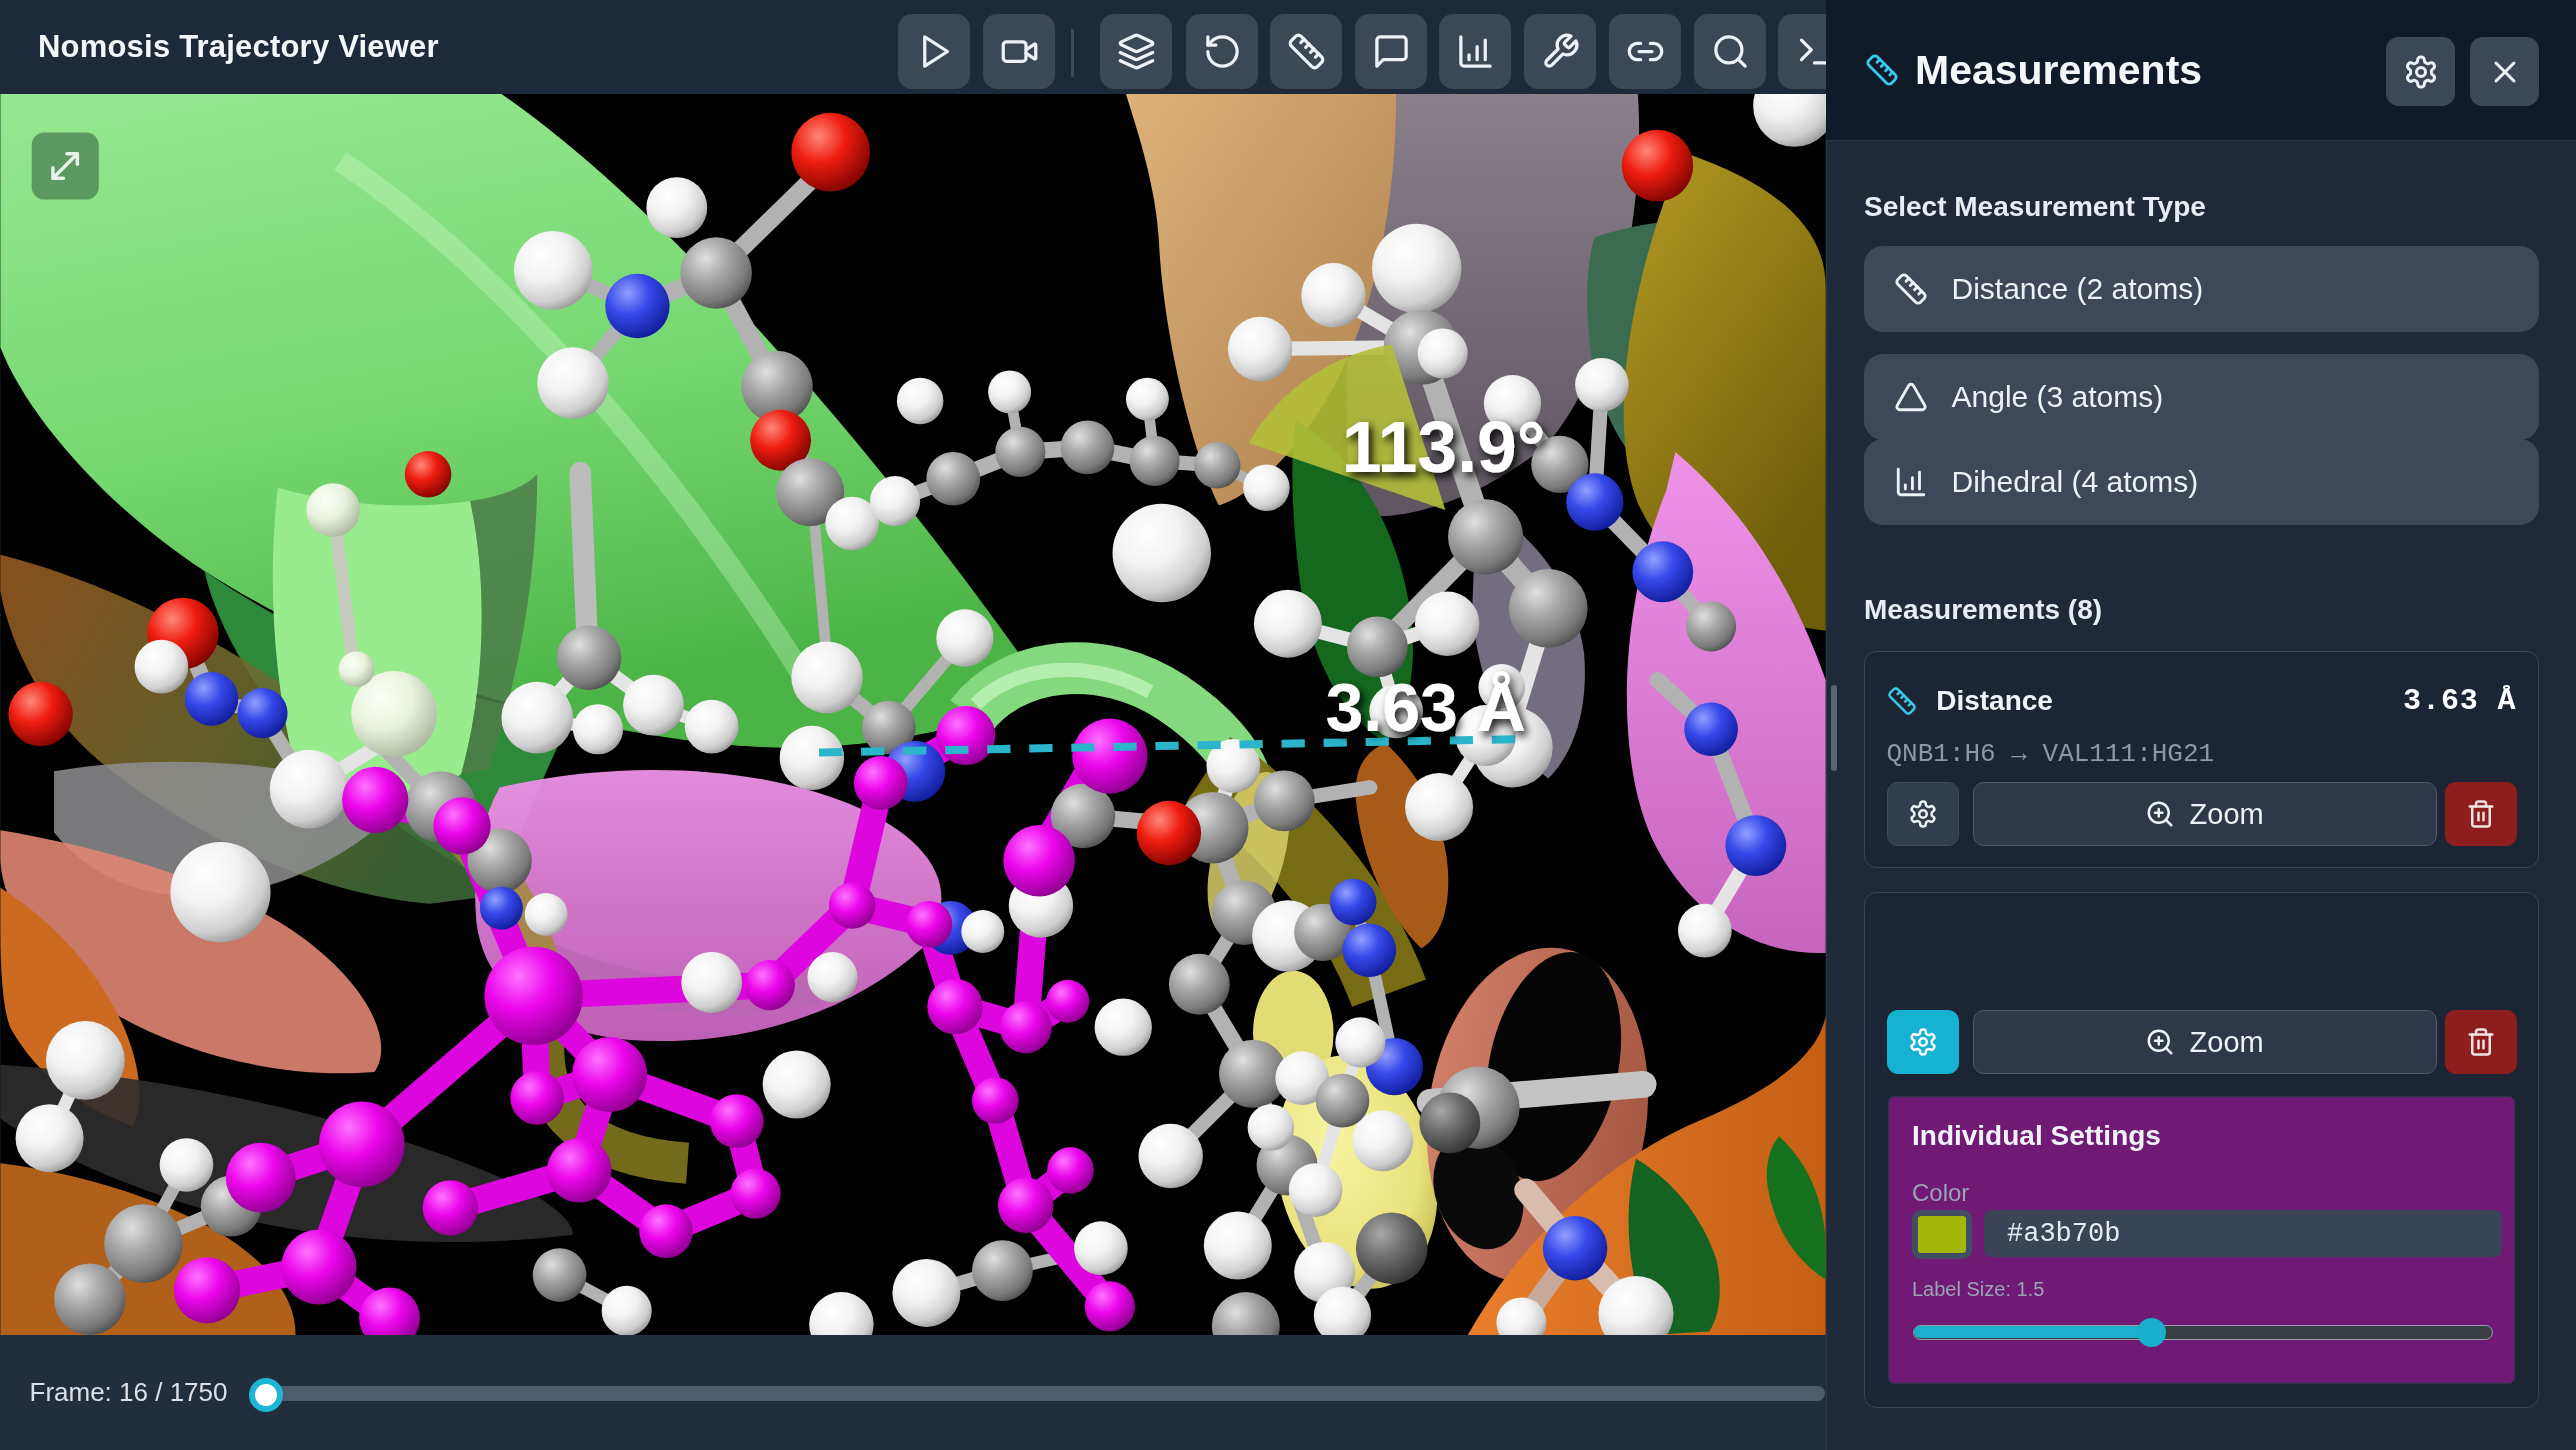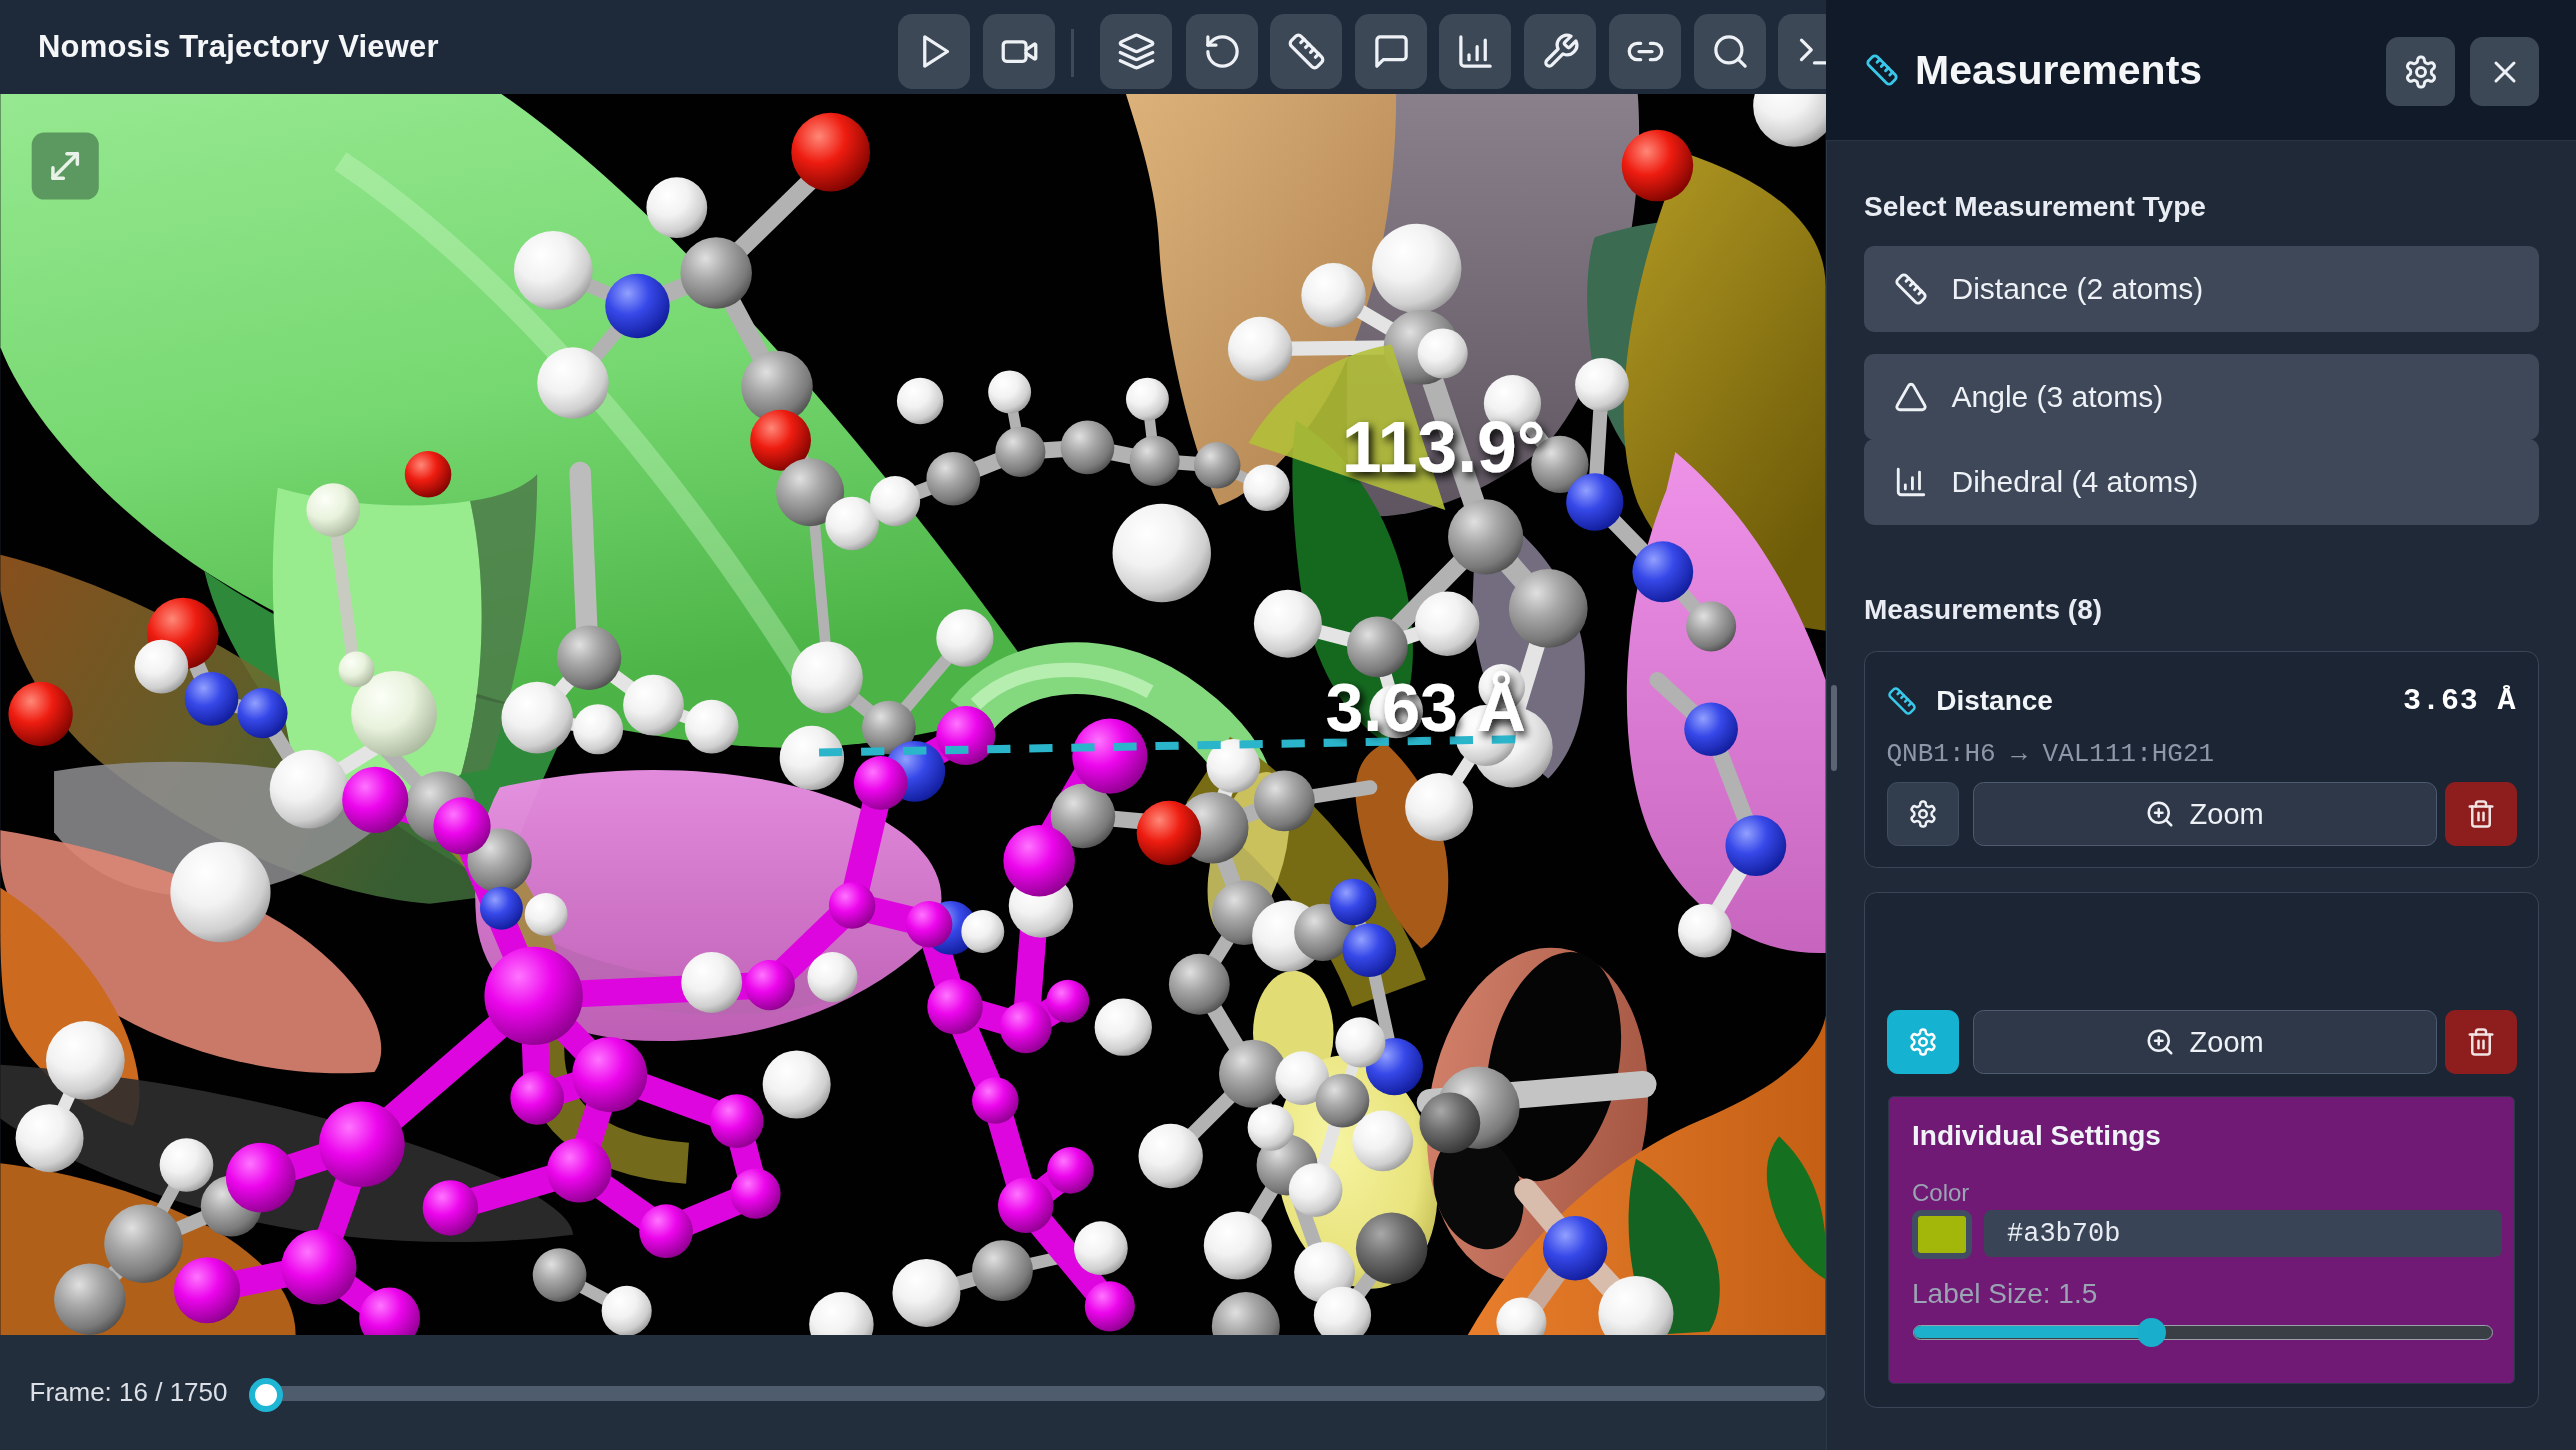--- a/index.html
+++ b/index.html
@@ -12,38 +12,38 @@
 .tsep{top:29px;width:2.7px;height:48px;background:#3e4a5a}
 #bottombar{left:0;top:1335px;width:1826px;height:115px;background:#232e3d}
 #framelbl{left:29.5px;top:1335px;height:115px;display:flex;align-items:center;font-size:26px;color:#dde1e7}
 #btrack{left:251px;top:1386px;width:1574px;height:15px;background:#4e5c6e;border-radius:8px}
 #bthumb{left:249px;top:1378px;width:34px;height:34px;border-radius:50%;background:#fff;border:6.3px solid #1fb6d5}
 #panel{left:1826px;top:0;width:750px;height:1450px;background:#1f2937;border-left:1.8px solid #2c3949}
 #phead{left:1826px;top:0;width:750px;height:141px;background:#111a28;border-bottom:1.8px solid #2a3545;display:flex;align-items:center}
 #ptitle{font-size:41px;font-weight:bold;color:#f4f6f8;margin-left:16px}
 .hbtn{top:37px;width:69px;height:69px;background:#3d4857;border-radius:12.5px;display:flex;align-items:center;justify-content:center}
 .plabel{left:1864px;width:675px;font-size:28px;font-weight:bold;color:#e9edf3}
-.typebtn{left:1864px;width:675px;height:86px;background:#3e4859;border-radius:10px;display:flex;align-items:center;color:#eef1f5;font-size:30px}
+.typebtn{left:1864px;width:675px;height:86px;background:#3e4859;border-radius:19px;display:flex;align-items:center;color:#eef1f5;font-size:30px}
 .typebtn svg{margin-left:29.5px;margin-right:24px}
 .card{left:1864px;width:675px;background:#1b2534;border:1.8px solid #3a4657;border-radius:12.5px}
 .crow{position:absolute;left:21.5px;right:21.5px;top:25px;height:39px;display:flex;align-items:center}
 .ctitle{font-size:28px;font-weight:bold;color:#f2f5f8;margin-left:19.7px}
 .cval{margin-left:auto;font-family:"Liberation Mono",monospace;font-size:30px;font-weight:bold;color:#ffffff;letter-spacing:0.9px}
 .catoms{position:absolute;left:21.5px;top:100px;font-family:"Liberation Mono",monospace;font-size:26px;color:#8d97a7}
 .cbtns{position:absolute;left:21.5px;right:21.5px;top:130px;height:64px}
 .sqbtn{position:absolute;left:0;top:0;width:72px;height:64px;background:#323d4e;border:1.8px solid #404d60;border-radius:10.7px;display:flex;align-items:center;justify-content:center}
 .zoombtn{position:absolute;left:86px;width:464px;top:0;height:64px;background:rgba(62,72,89,.55);border:1.8px solid #4d5b70;border-radius:10.7px;display:flex;align-items:center;justify-content:center;color:#eef1f5;font-size:29px}
 .zoombtn svg{margin-right:14.3px}
 .delbtn{position:absolute;right:0;top:0;width:72px;height:64px;background:#8e1e1e;border-radius:10.7px;display:flex;align-items:center;justify-content:center}
 #iscard{position:absolute;left:23px;top:203px;width:627px;height:288px;background:#701a75;border:1.8px solid #2c3848;border-radius:6px}
 #istitle{position:absolute;left:23px;top:23px;font-size:28px;font-weight:bold;color:#f0f3f7}
 #islbl1{position:absolute;left:23px;top:82px;font-size:24px;color:#9aa4b2}
 #swatch{position:absolute;left:23px;top:113px;width:60px;height:49px;background:#a3b70b;border:6.3px solid #404d62;border-radius:9px}
 #hexin{position:absolute;left:95px;top:113px;width:518px;height:47px;background:#3a4457;border-radius:7.2px;display:flex;align-items:center;font-family:"Liberation Mono",monospace;font-size:27px;color:#e8ecf2;padding-left:23px}
-#islbl2{position:absolute;left:23px;top:181px;font-size:28px;color:#9aa4b2}
+#islbl2{position:absolute;left:23px;top:181px;font-size:20px;color:#9aa4b2}
 #ltrack{position:absolute;left:24px;top:228px;width:580px;height:15px;background:#3a3f46;border:1.8px solid #99a1ab;border-radius:8px}
 #lfill{position:absolute;left:0;top:0;width:235px;height:11.6px;background:#1cb0cc;border-radius:6.3px}
 #lthumb{position:absolute;left:223px;top:-8px;width:29px;height:29px;border-radius:50%;background:#19aecb}
 #pscroll{left:1831px;top:685px;width:6.3px;height:86px;background:#5a6472;border-radius:3.6px}
 </style>
 </head>
 <body>
 <div class="abs" id="topbar"></div>
 <div class="abs" id="title">Nomosis Trajectory Viewer</div>
 <svg width="0" height="0" style="position:absolute">

